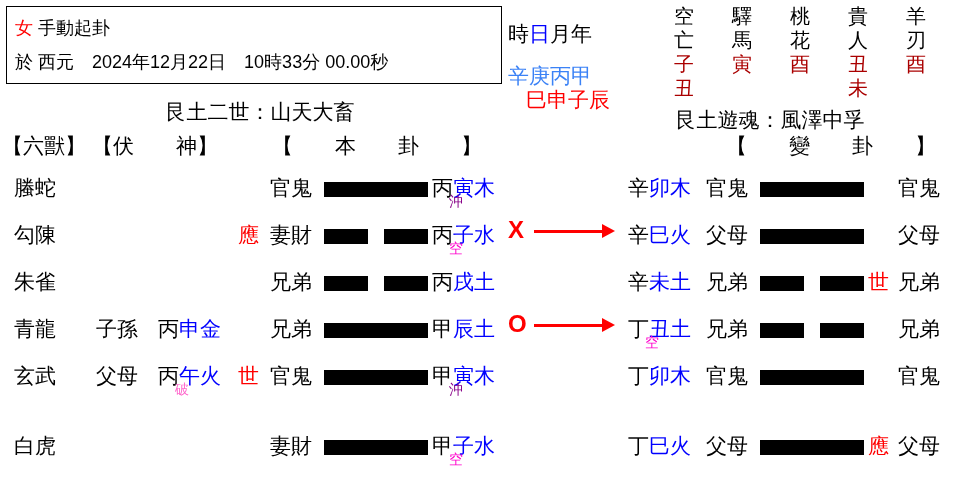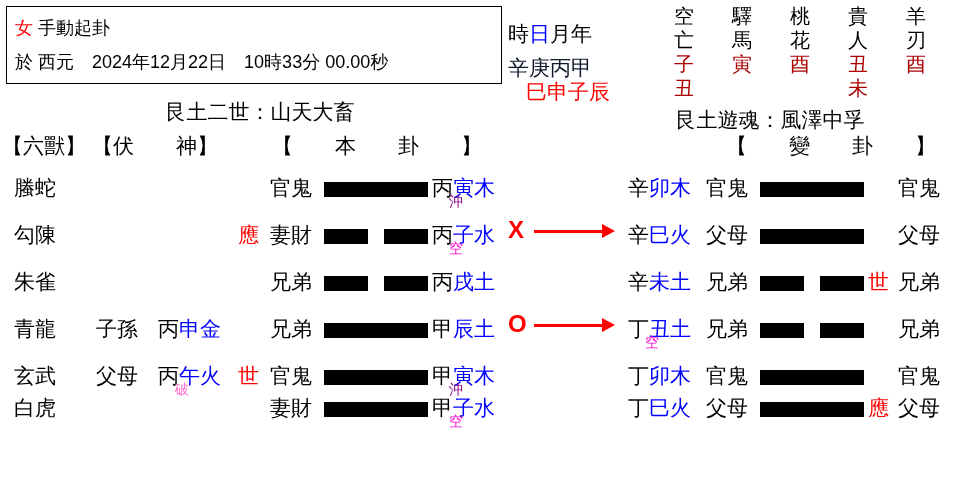--- a/index.html
+++ b/index.html
@@ -25,21 +25,21 @@
   .blue { color: #0000ff; }
   .magenta { color: #ff00cc; }
   .pink { color: #ff66cc; }
   .purple { color: #880088; }
 
   .pillars {
     position: absolute; left: 508px; top: 20px; width: 120px;
     text-align: left;
   }
   .pillars .row1 { font-size: 21px; line-height: 28px; white-space: pre; letter-spacing: 0px; }
-  .pillars .row2 { font-size: 21px; line-height: 24px; white-space: pre; color:#0f172a; margin-top: 8px;}
+  .pillars .row2 { font-size: 21px; line-height: 24px; white-space: pre; color:#3b82f6; margin-top: 16px;}
   .pillars .row3 { font-size: 21px; line-height: 24px; white-space: pre; color:#ff0000;text-align:center; }
 
   .shensha {
     position: absolute; left: 655px; top: 4px; width: 300px;
   }
   .shensha table { border-collapse: collapse; width: 290px; }
   .shensha td { font-size: 20px; line-height: 24px; text-align: center; width: 58px; padding:0; }
   .shensha .sha-val { color: #aa0000; }
 
   
@@ -251,21 +251,21 @@
           <i class="bar"></i>
         </span>
         <span class="cell c-gz"><span class="gz"><span class="gan">甲</span><span class="zhi">寅</span><span class="wux">木</span><span class="anno purple" style="left:17px">沖</span></span></span>
         <span class="cell c-gz2"><span class="gz"><span class="gan">丁</span><span class="zhi">卯</span><span class="wux">木</span></span></span>
         <span class="cell c-liu2">官鬼</span>
         <span class="yao yao-chg yang">
           <i class="bar"></i>
         </span>
         <span class="cell c-liu3">官鬼</span>
       </div>
-      <div class="row" style="top: 384px;">
+      <div class="row" style="top: 422px;">
         <span class="cell c-beast">白虎</span>
         <span class="cell c-liu">妻財</span>
         <span class="yao yao-main yang">
           <i class="bar"></i>
         </span>
         <span class="cell c-gz"><span class="gz"><span class="gan">甲</span><span class="zhi">子</span><span class="wux">水</span><span class="anno magenta" style="left:17px">空</span></span></span>
         <span class="cell c-gz2"><span class="gz"><span class="gan">丁</span><span class="zhi">巳</span><span class="wux">火</span></span></span>
         <span class="cell c-liu2">父母</span>
         <span class="yao yao-chg yang">
           <i class="bar"></i>

